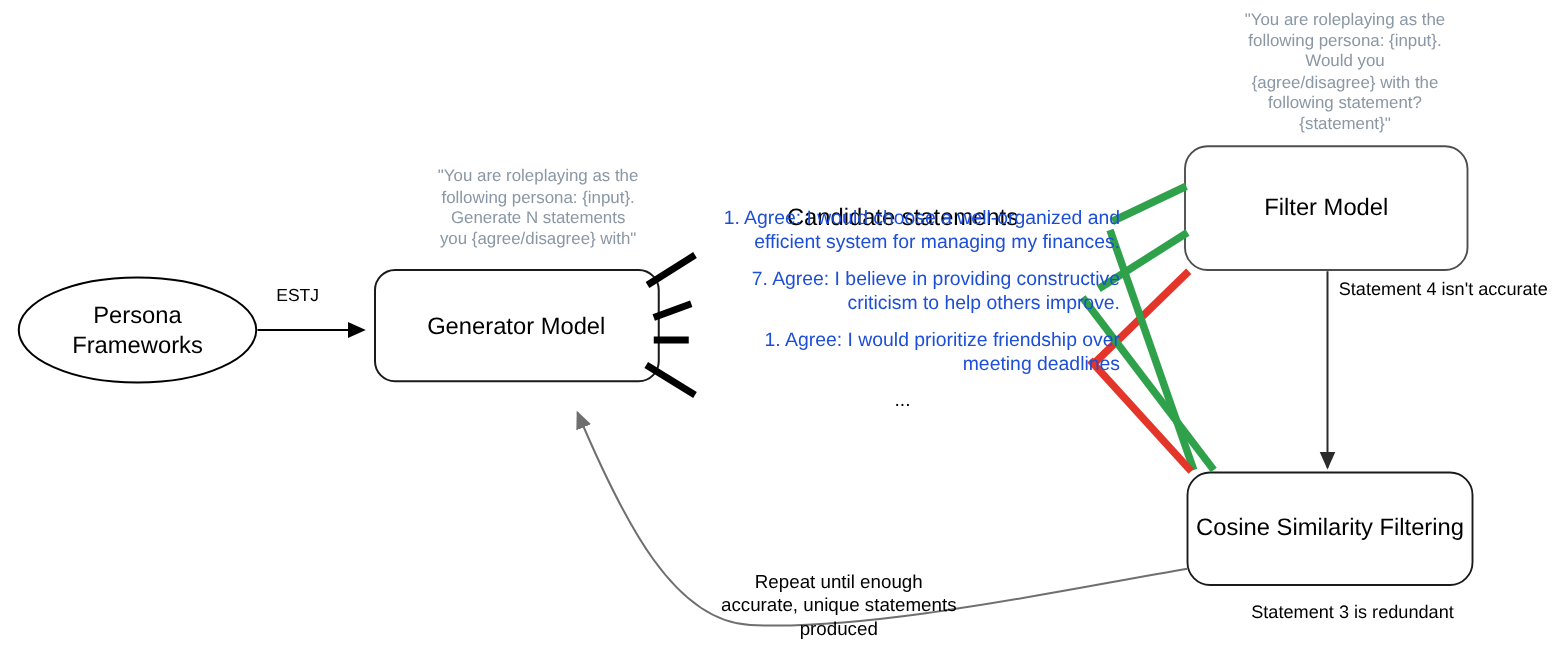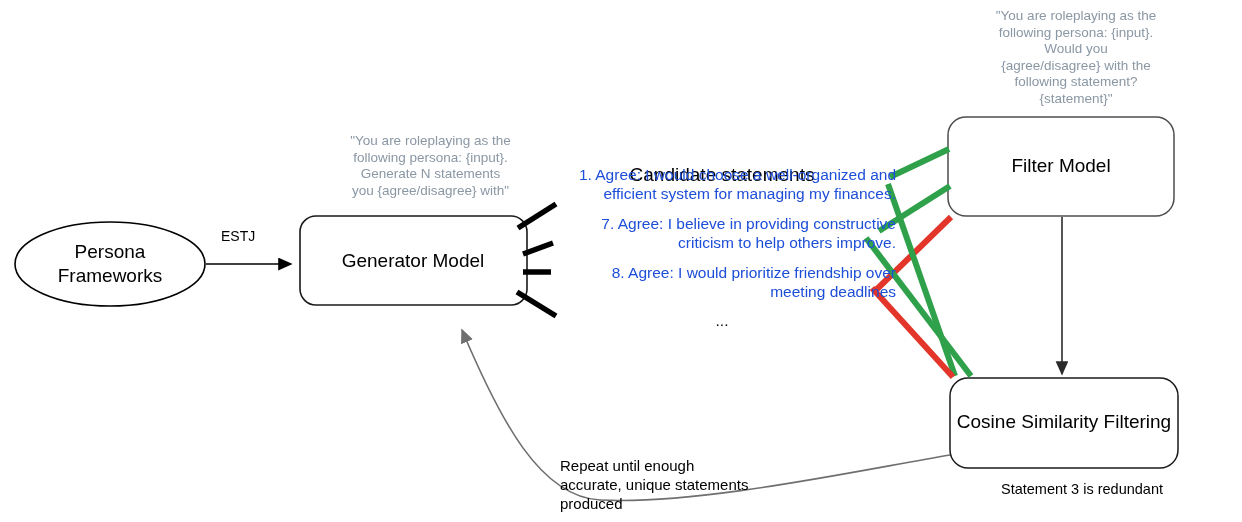--- a/index.html
+++ b/index.html
@@ -90,21 +90,21 @@
     color: #000000;
     text-align: center;
     margin-top: 6px;
   }
   .loop-caption {
     position: absolute;
     font-family: "Liberation Sans", sans-serif;
     font-size: 15px;
     line-height: 19px;
     color: #000000;
-    text-align: left;
+    text-align: center;
     white-space: pre-line;
   }
   .small-caption {
     position: absolute;
     font-family: "Liberation Sans", sans-serif;
     font-size: 14.5px;
     color: #000000;
     white-space: nowrap;
   }
 </style>
@@ -178,23 +178,24 @@
 following statement?
 {statement}"</div>
 
   <div class="section-title" style="left:548px; top:132px; width:348px;margin-top:32px;">Candidate statements</div>
 
   <div class="statement-list">
     <div class="statement-item">1. Agree: I would choose a well-organized and
 efficient system for managing my finances.</div>
     <div class="statement-item">7. Agree: I believe in providing constructive
 criticism to help others improve.</div>
-    <div class="statement-item">8. Agree: I would prioritize friendship over
+    <div class="statement-item">1. Agree: I would prioritize friendship over
 meeting deadlines</div>
     <div class="ellipsis-item">...</div>
   </div>
 
+  <div class="small-caption" style="left:1071px; top:224px;">Statement 4 isn't accurate</div>
 
   <div class="loop-caption" style="left:560px; top:456px; width:222px;">Repeat until enough
 accurate, unique statements
 produced</div>
 
 </div>
 
 </body></html>

